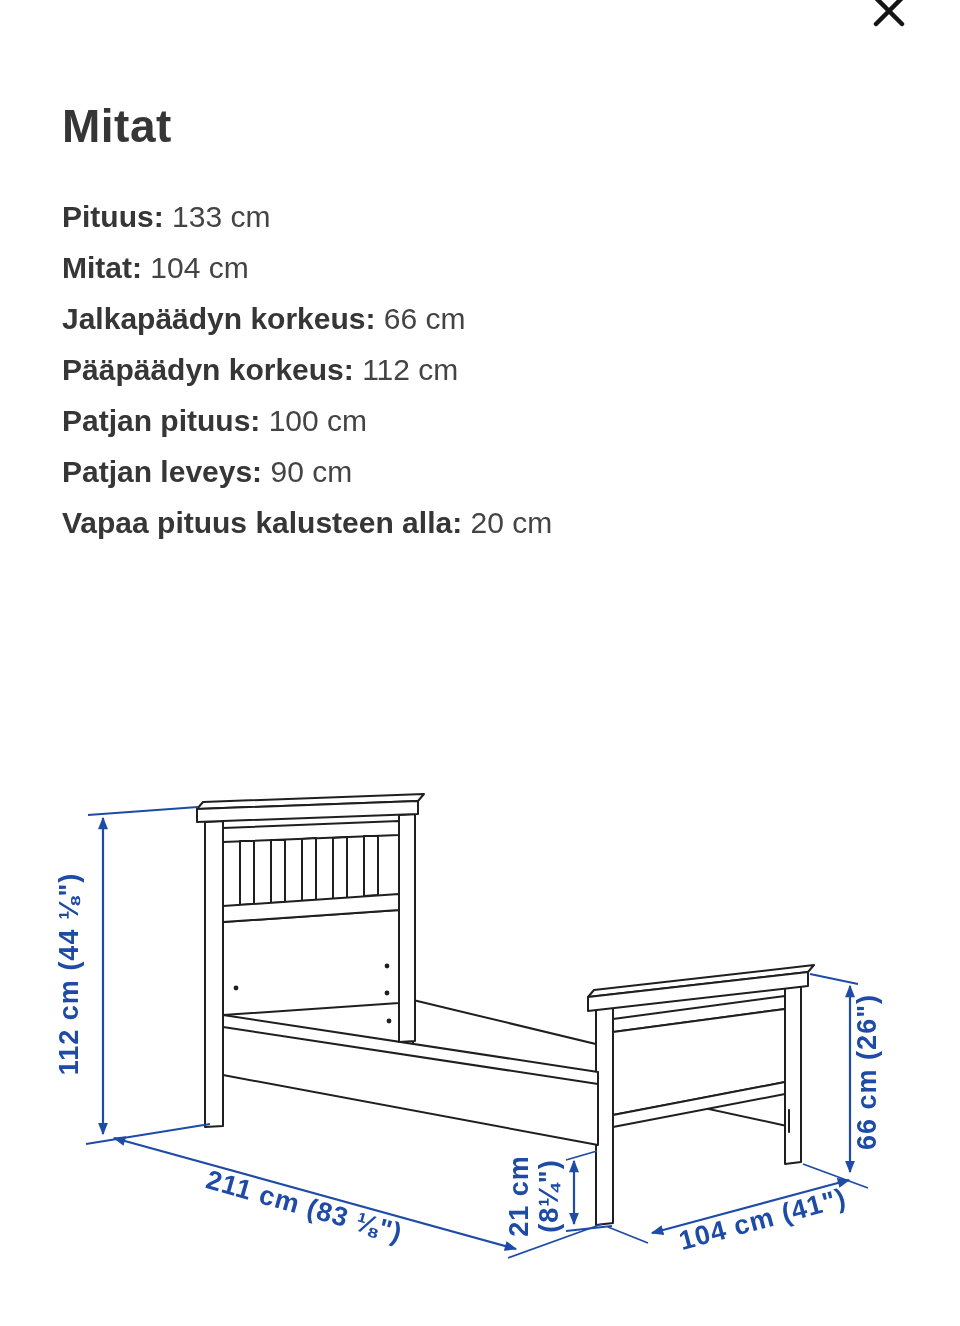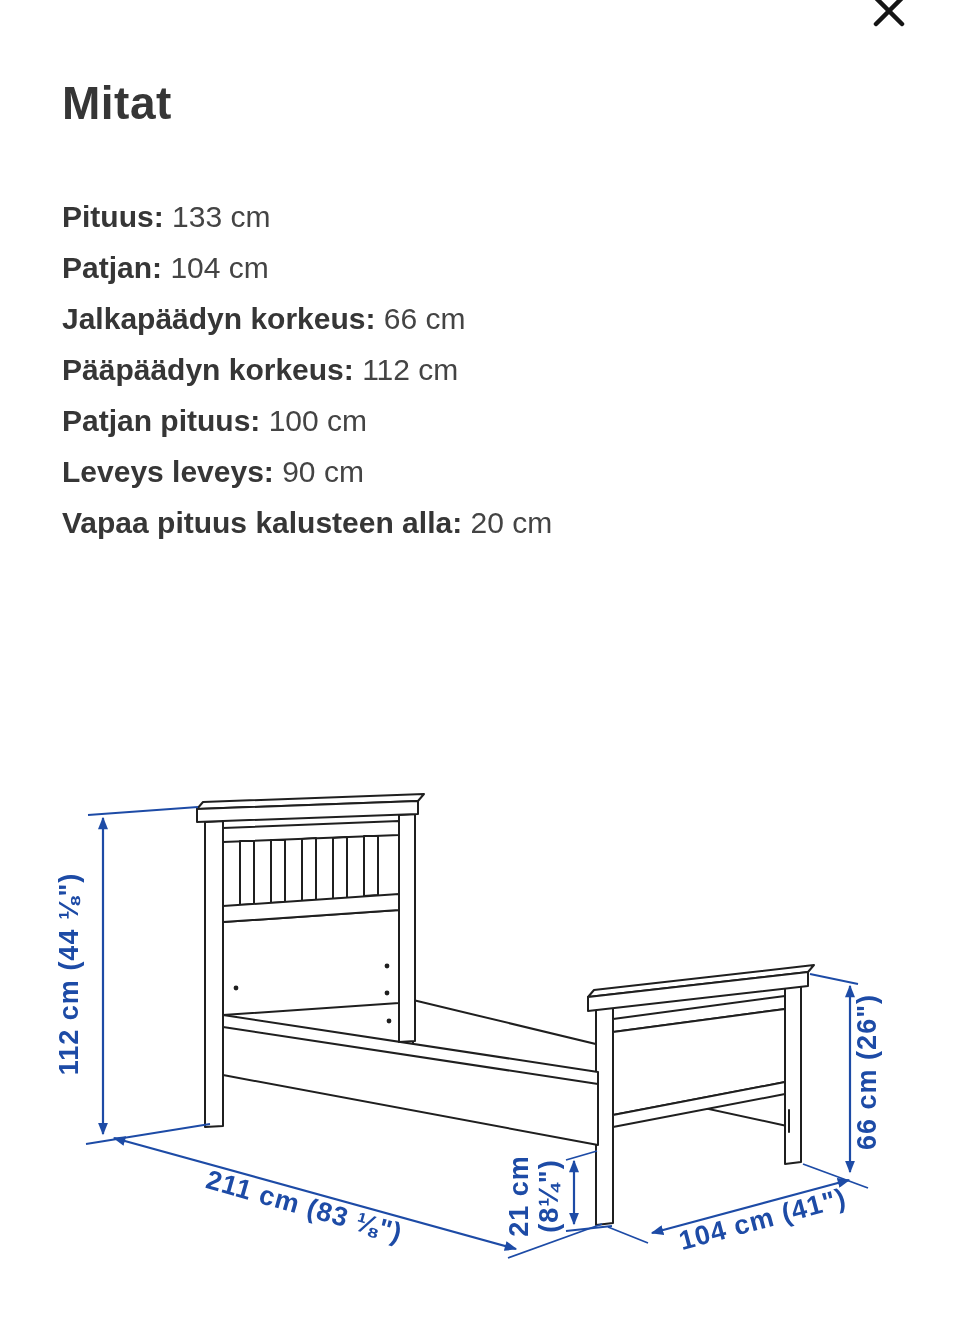--- a/index.html
+++ b/index.html
@@ -12,21 +12,21 @@
     color:#3a3a3a;
   }
   .close-btn{
     position:absolute;top:-8px;right:50px;
     width:40px;height:40px;border:none;background:transparent;
     cursor:pointer;padding:0;
   }
   .close-btn svg{display:block;}
   .content{position:absolute;left:62px;top:0;right:40px;}
   .page-title{
-    margin:0;position:absolute;top:76px;left:0;
+    margin:0;position:absolute;top:99px;left:0;
     font-size:46px;font-weight:700;color:#363636;letter-spacing:0.5px;
   }
   .spec-list{position:absolute;top:191px;left:0;width:840px;}
   .spec-row{font-size:30px;line-height:51px;color:#444444;white-space:nowrap;}
   .spec-label{font-weight:700;color:#363636;}
   .diagram{position:absolute;left:0;top:760px;width:960px;height:566px;}
   .wood{fill:#ffffff;stroke:var(--outline,#1f1f1f);stroke-width:2;stroke-linejoin:round;}
   .wline{stroke:var(--outline,#1f1f1f);stroke-width:2;fill:none;stroke-linecap:round;}
   .dot{fill:var(--outline,#1f1f1f);}
   .dim{stroke:var(--dim-blue,#1d4ba6);stroke-width:2.2;fill:none;}
@@ -45,25 +45,25 @@
     <line x1="6" y1="6" x2="32" y2="32" stroke="#151515" stroke-width="4.5" stroke-linecap="round"></line>
     <line x1="32" y1="6" x2="6" y2="32" stroke="#151515" stroke-width="4.5" stroke-linecap="round"></line>
   </svg>
 </button>
 
 <div class="content">
   <h1 class="page-title">Mitat</h1>
 
   <div class="spec-list">
     <div class="spec-row"><span class="spec-label">Pituus:</span> <span class="spec-value">133 cm</span></div>
-    <div class="spec-row"><span class="spec-label">Patjan:</span> <span class="spec-value">104 cm</span></div>
+    <div class="spec-row"><span class="spec-label">Mitat:</span> <span class="spec-value">104 cm</span></div>
     <div class="spec-row"><span class="spec-label">Jalkapäädyn korkeus:</span> <span class="spec-value">66 cm</span></div>
     <div class="spec-row"><span class="spec-label">Pääpäädyn korkeus:</span> <span class="spec-value">112 cm</span></div>
     <div class="spec-row"><span class="spec-label">Patjan pituus:</span> <span class="spec-value">100 cm</span></div>
-    <div class="spec-row"><span class="spec-label">Leveys leveys:</span> <span class="spec-value">90 cm</span></div>
+    <div class="spec-row"><span class="spec-label">Patjan leveys:</span> <span class="spec-value">90 cm</span></div>
     <div class="spec-row"><span class="spec-label">Vapaa pituus kalusteen alla:</span> <span class="spec-value">20 cm</span></div>
   </div>
 </div>
 
 <svg class="diagram" viewBox="0 0 960 566">
   <defs>
     <marker id="arr" viewBox="0 0 10 8" markerWidth="13" markerHeight="10" refX="9" refY="4" orient="auto-start-reverse" markerUnits="userSpaceOnUse">
       <path d="M0,0 L10,4 L0,8 Z" fill="#1d4ba6"></path>
     </marker>
   </defs>

